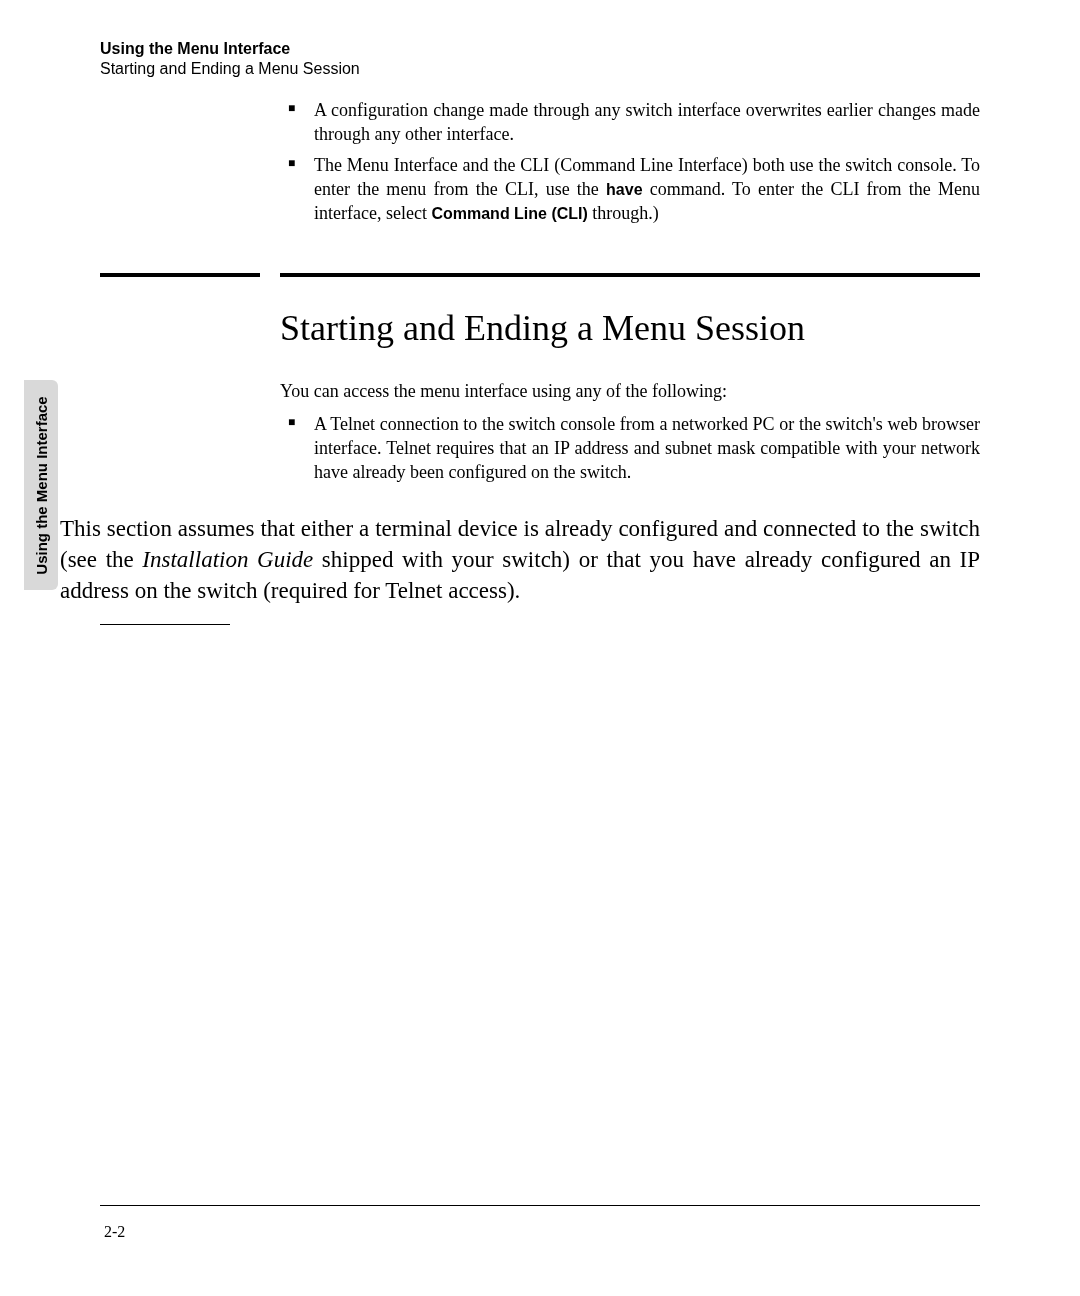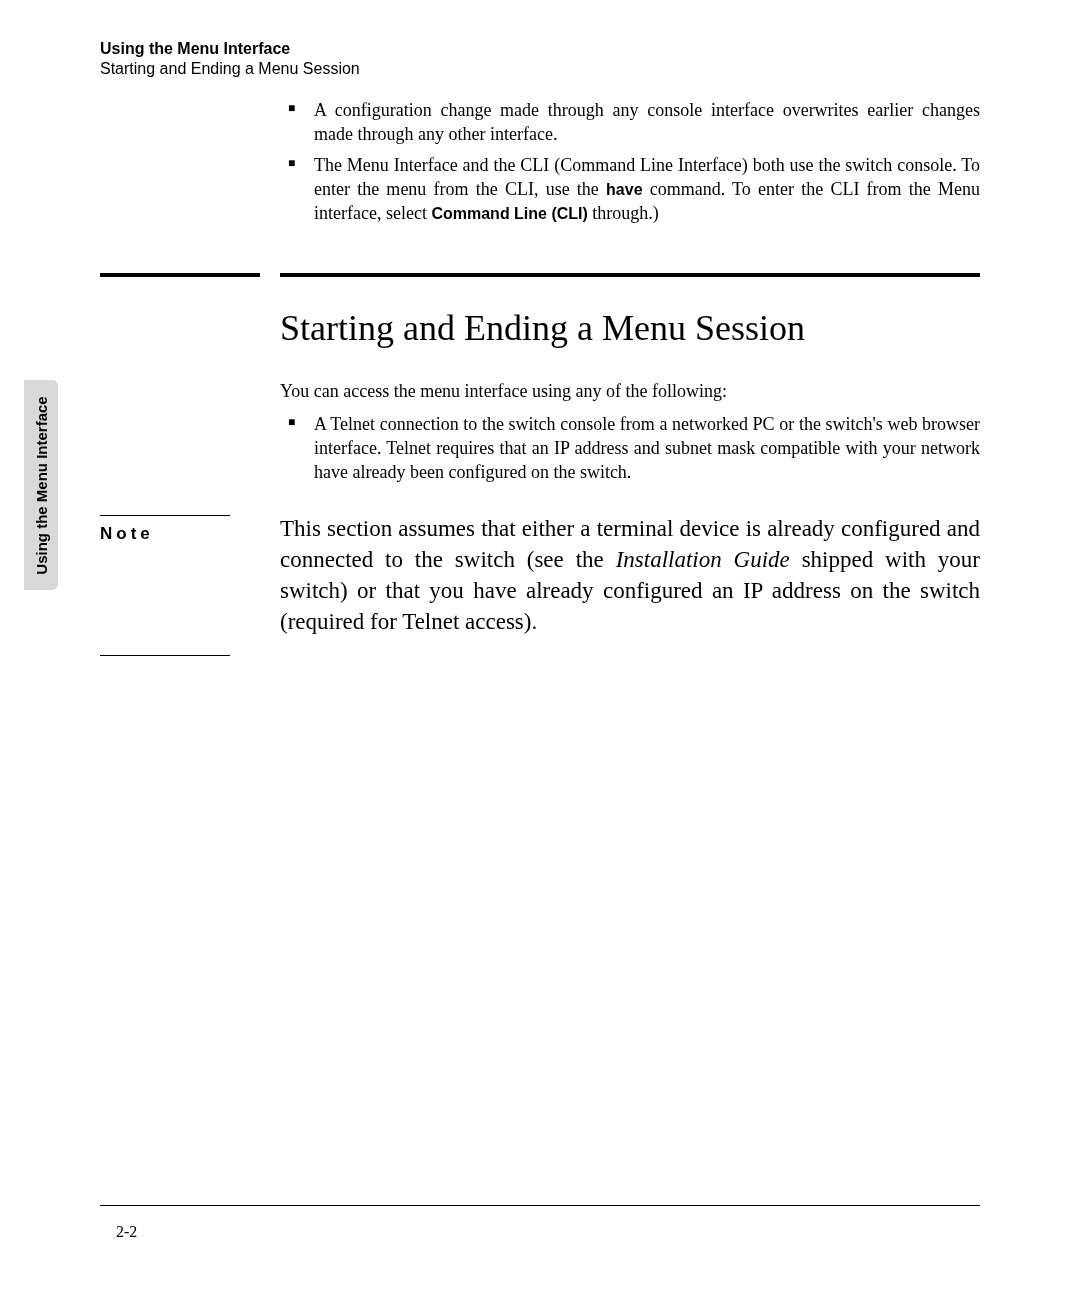--- a/index.html
+++ b/index.html
@@ -150,21 +150,21 @@
   }
   .footer-rule {
     position: absolute;
     left: 100px;
     right: 100px;
     bottom: 90px;
     border-top: 1.5px solid #000;
   }
   .page-number {
     position: absolute;
-    left: 116px;
+    left: 104px;
     bottom: 55px;
     font-family: Georgia, "Times New Roman", serif;
     font-size: 16px;
   }
 </style>
 </head>
 <body>
 
 <div class="side-tab">
   <span class="side-tab-text">Using the Menu Interface</span>
@@ -173,21 +173,21 @@
 <div class="page">
 
   <div class="header-block">
     <div class="header-title">Using the Menu Interface</div>
     <div class="header-subtitle">Starting and Ending a Menu Session</div>
   </div>
 
   <div class="content-col">
     <ul class="square-list">
       <li>
-        <span>A configuration change made through any console interface overwrites earlier changes made through any other interface.</span>
+        <span>A configuration change made through any switch interface overwrites earlier changes made through any other interface.</span>
       </li>
       <li>
         <span>The Menu Interface and the CLI (Command Line Interface) both use the switch console. To enter the menu from the CLI, use the </span><span class="inline-bold-sans">have</span><span> command. To enter the CLI from the Menu interface, select </span><span class="inline-bold-sans">Command Line (CLI)</span><span> through.)</span>
       </li>
     </ul>
   </div>
 
   <div class="section-rule-row">
     <div class="section-rule-short"></div>
     <div class="section-rule-long"></div>
@@ -195,24 +195,20 @@
 
   <div class="content-col">
     <h1 class="section-heading">Starting and Ending a Menu Session</h1>
     <p class="body-para">You can access the menu interface using any of the following:</p>
     <ul class="square-list">
       <li><span>A Telnet connection to the switch console from a networked PC or the switch's web browser interface. Telnet requires that an IP address and subnet mask compatible with your network have already been configured on the switch.</span></li>
     </ul>
   </div>
 
   <div class="note-row">
-    <div class="note-label-col">
-      <div class="note-rule"></div>
-      <div class="note-label">Note</div>
-    </div>
     <div class="note-body">
       <span>This section assumes that either a terminal device is already configured and connected to the switch (see the </span><span class="italic">Installation Guide</span><span> shipped with your switch) or that you have already configured an IP address on the switch (required for Telnet access).</span>
     </div>
   </div>
   <div class="note-bottom-rule"></div>
 
 </div>
 
 <div class="footer-rule"></div>
 <div class="page-number">2-2</div>

